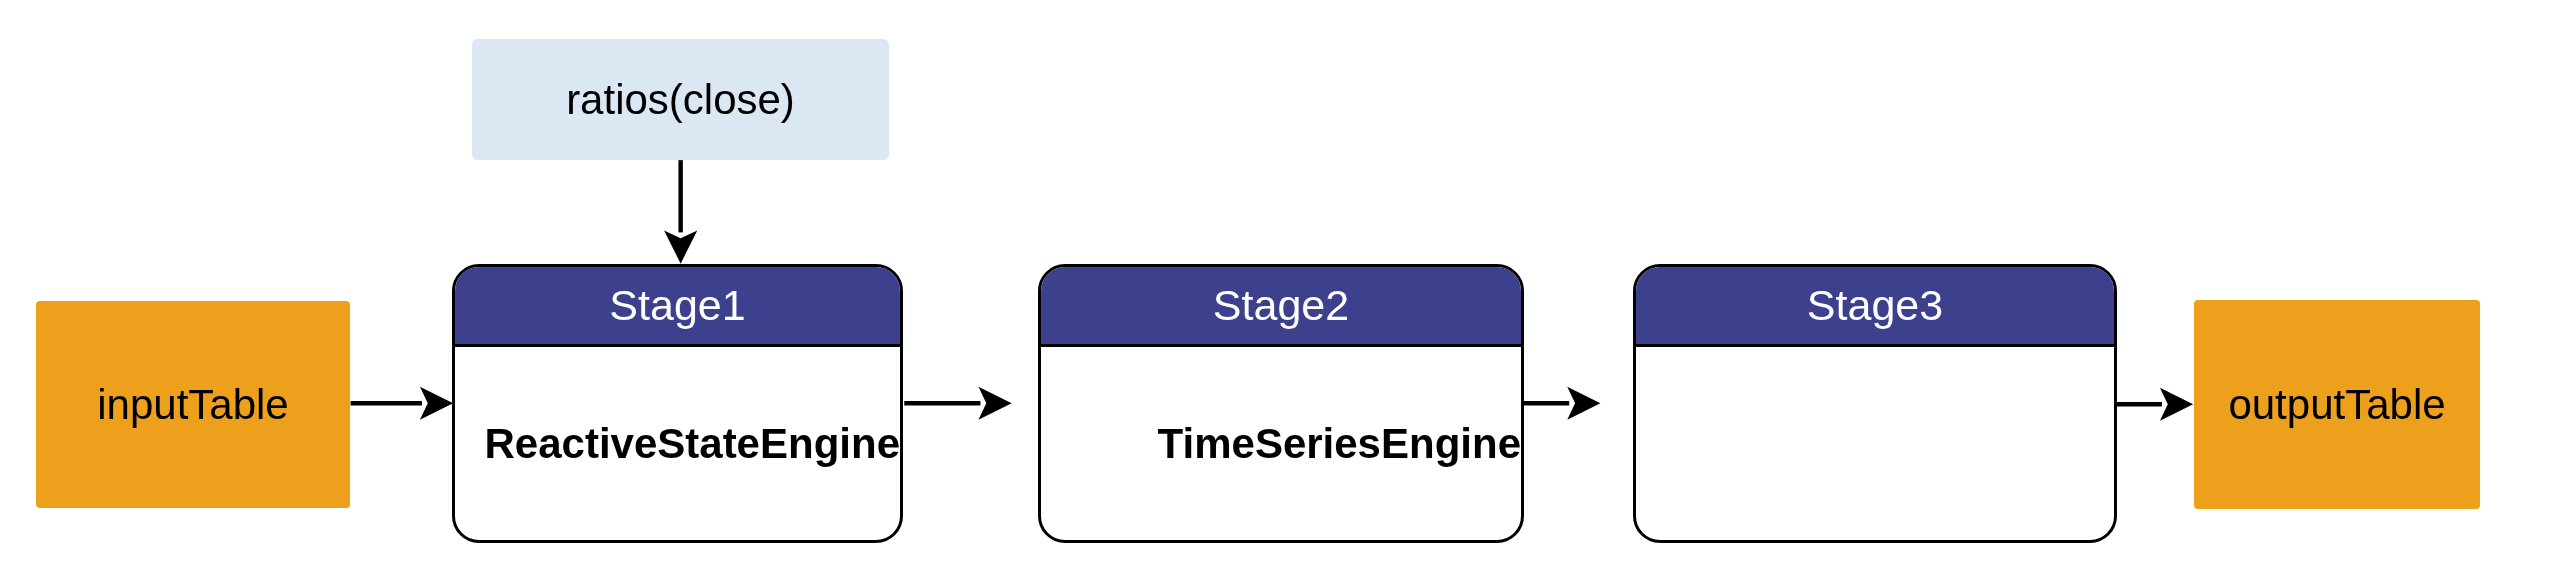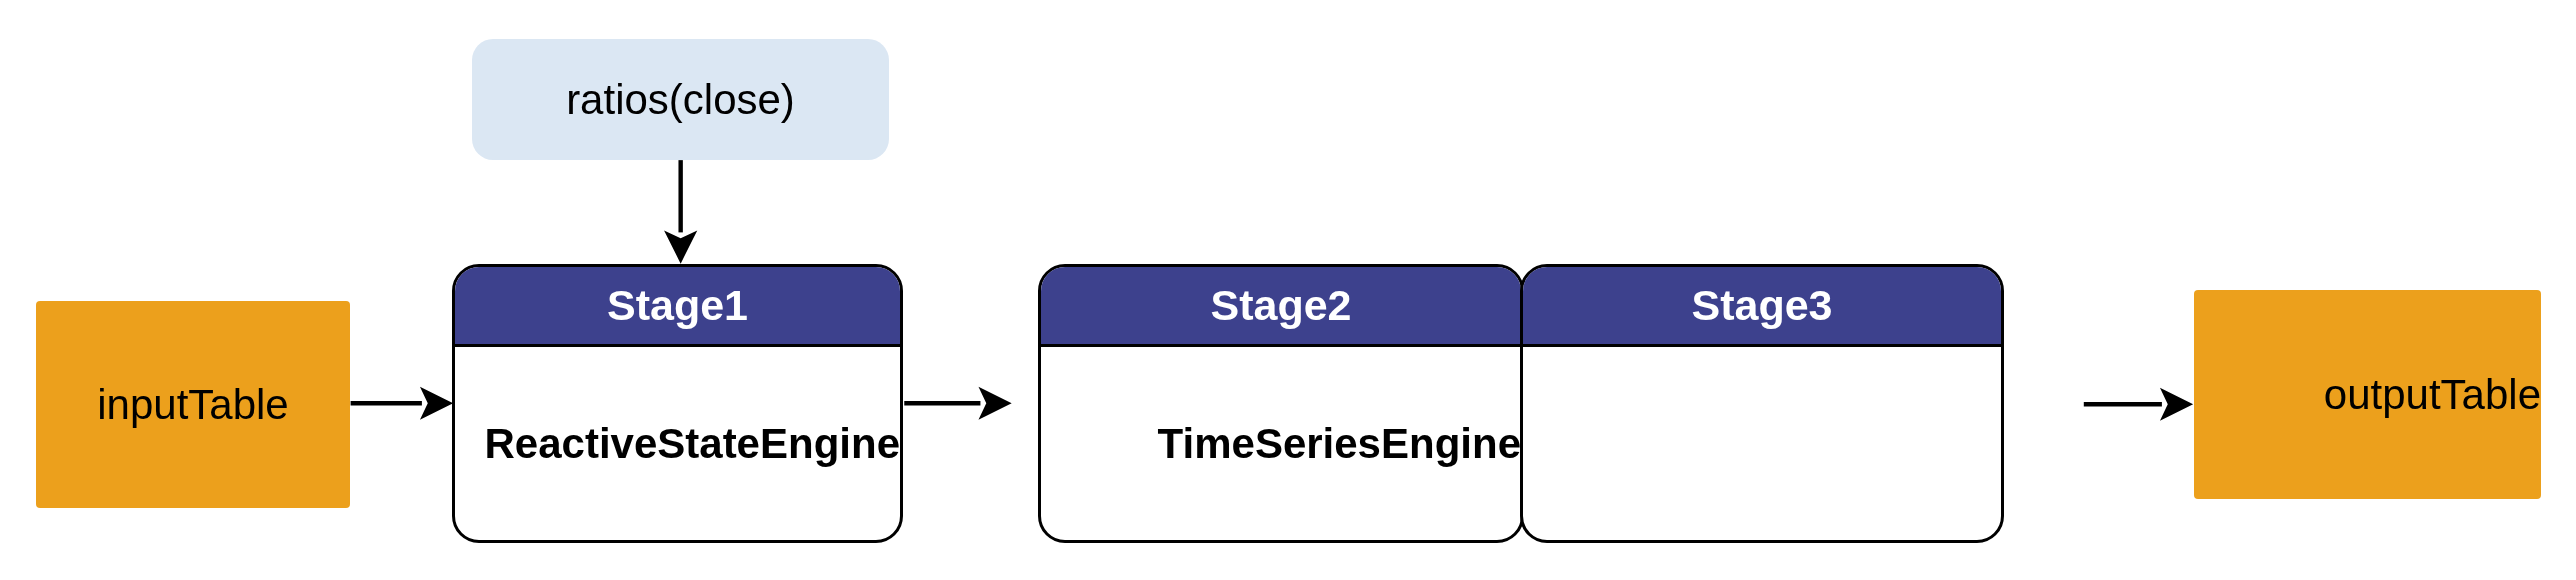--- a/index.html
+++ b/index.html
@@ -30,53 +30,53 @@
     justify-content: center;
     text-align: center;
   }
   .terminal {
     background: var(--terminal-fill, #ECA01C);
     border-radius: 4px;
     font-size: 42px;
     color: var(--text, #000000);
   }
   .terminal.input  { left: 36px;   top: 301px; width: 314px; height: 207px; }
-  .terminal.output { left: 2194px; top: 290px; width: 347px; height: 209px; justify-content: flex-end; }
+  .terminal.output { left: 2194px; top: 300px; width: 286px; height: 209px; }
   .annotation {
     left: 472px; top: 39px; width: 417px; height: 121px;
     background: var(--annotation-fill, #DBE7F3);
-    border-radius: 21px;
+    border-radius: 6px;
     font-size: 42px;
     color: var(--text, #000000);
   }
   .stage {
     position: absolute;
     top: 264px;
     height: 279px;
     box-sizing: border-box;
     border: 3.9px solid var(--outline, #000000);
     border-radius: 27px;
     background: var(--stage-body-fill, #ffffff);
     overflow: hidden;
     display: flex;
     flex-direction: column;
   }
   .stage.s1 { left: 452px;  width: 451px; }
   .stage.s2 { left: 1011px; width: 486px; margin-left: 27px; }
-  .stage.s3 { left: 1520px; width: 484px; }
+  .stage.s3 { left: 1633px; width: 484px; }
   .stage-header {
     flex: 0 0 77px;
     background: var(--stage-header-fill, #3D418D);
     border-bottom: 3.9px solid var(--outline, #000000);
     display: flex;
     align-items: center;
     justify-content: center;
     color: var(--stage-header-text, #ffffff);
     font-size: 43px;
-    font-weight: bold;
+    font-weight: normal;
   }
   .stage-body {
     flex: 1 1 auto;
     display: flex;
     align-items: center;
     justify-content: flex-end;
     color: var(--text, #000000);
     font-size: 42px;
     font-weight: bold;
   }

